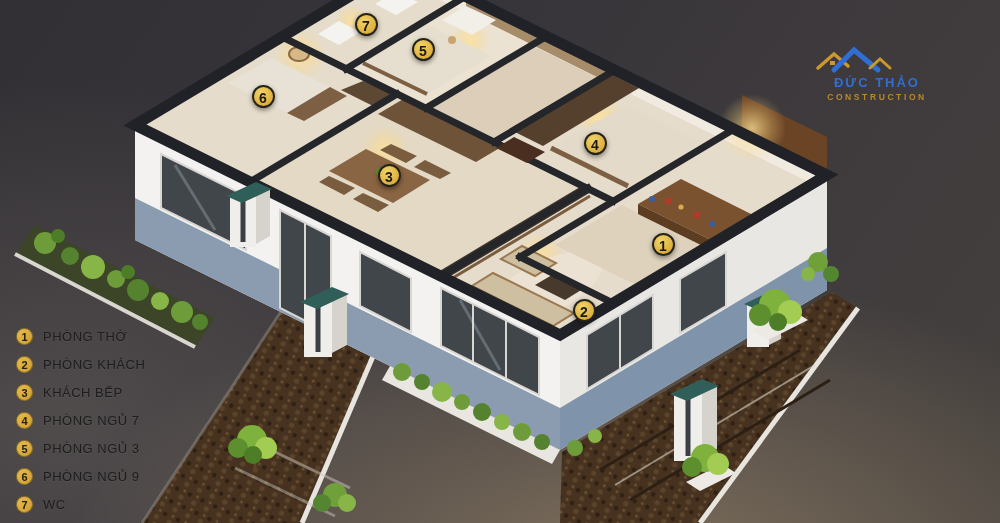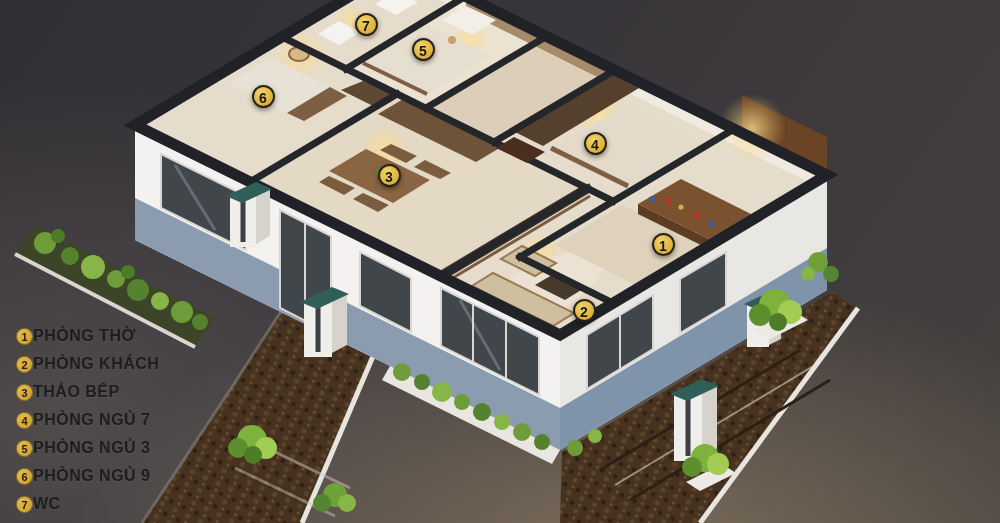--- a/index.html
+++ b/index.html
@@ -30,21 +30,21 @@
   #legend{position:absolute;left:16px;top:322px;z-index:30;}
   .legend-row{display:flex;align-items:center;height:28px;}
   .legend-num{
     width:17px;height:17px;border-radius:50%;
     background:linear-gradient(135deg,#e6bc4d,#cf9f30);
     border:1px solid rgba(0,0,0,.35);
     color:#262014;font-size:11px;font-weight:bold;line-height:17px;text-align:center;
     box-sizing:border-box;flex:0 0 17px;
   }
   .legend-label{
-    font-size:16px;font-weight:bold;letter-spacing:.5px;
+    margin-left:10px;font-size:13px;font-weight:normal;letter-spacing:.5px;
     color:var(--legend-text,#1d1d1d);
     text-shadow:0 1px 1px rgba(255,255,255,.06);
   }
 
   
   #logo{position:absolute;right:58px;top:44px;width:130px;text-align:center;z-index:30;}
   #logo .l1{color:var(--logo-blue,#2e6fd1);font-size:13px;font-weight:bold;letter-spacing:2px;margin-top:1px;}
   #logo .l2{color:var(--logo-gold,#b8892b);font-size:8.5px;font-weight:bold;letter-spacing:2.6px;margin-top:2px;}
 </style>
 </head>
@@ -330,33 +330,43 @@
       <div class="legend-row">
         <span class="legend-num">1</span>
         <span class="legend-label">PHÒNG THỜ</span>
       </div>
       <div class="legend-row">
         <span class="legend-num">2</span>
         <span class="legend-label">PHÒNG KHÁCH</span>
       </div>
       <div class="legend-row">
         <span class="legend-num">3</span>
-        <span class="legend-label">THẢO BẾP</span>
+        <span class="legend-label">KHÁCH BẾP</span>
       </div>
       <div class="legend-row">
         <span class="legend-num">4</span>
         <span class="legend-label">PHÒNG NGỦ 7</span>
       </div>
       <div class="legend-row">
         <span class="legend-num">5</span>
         <span class="legend-label">PHÒNG NGỦ 3</span>
       </div>
       <div class="legend-row">
         <span class="legend-num">6</span>
         <span class="legend-label">PHÒNG NGỦ 9</span>
       </div>
       <div class="legend-row">
         <span class="legend-num">7</span>
         <span class="legend-label">WC</span>
       </div>
     </div>
 
+  <div id="logo">
+    <svg width="84" height="30" viewBox="0 0 84 30">
+      <polyline points="6,24 22,10 36,22" fill="none" stroke="#c9992e" stroke-width="3.5" stroke-linecap="round"></polyline>
+      <rect x="18" y="17" width="5" height="4" fill="#c9992e"></rect>
+      <polyline points="22,26 42,6 66,26" fill="none" stroke="#2e6fd1" stroke-width="5" stroke-linecap="round"></polyline>
+      <polyline points="58,24 68,15 78,24" fill="none" stroke="#c9992e" stroke-width="3" stroke-linecap="round"></polyline>
+    </svg>
+    <div class="l1">ĐỨC THẢO</div>
+    <div class="l2">CONSTRUCTION</div>
+  </div>
 </div>
 
 </body></html>

